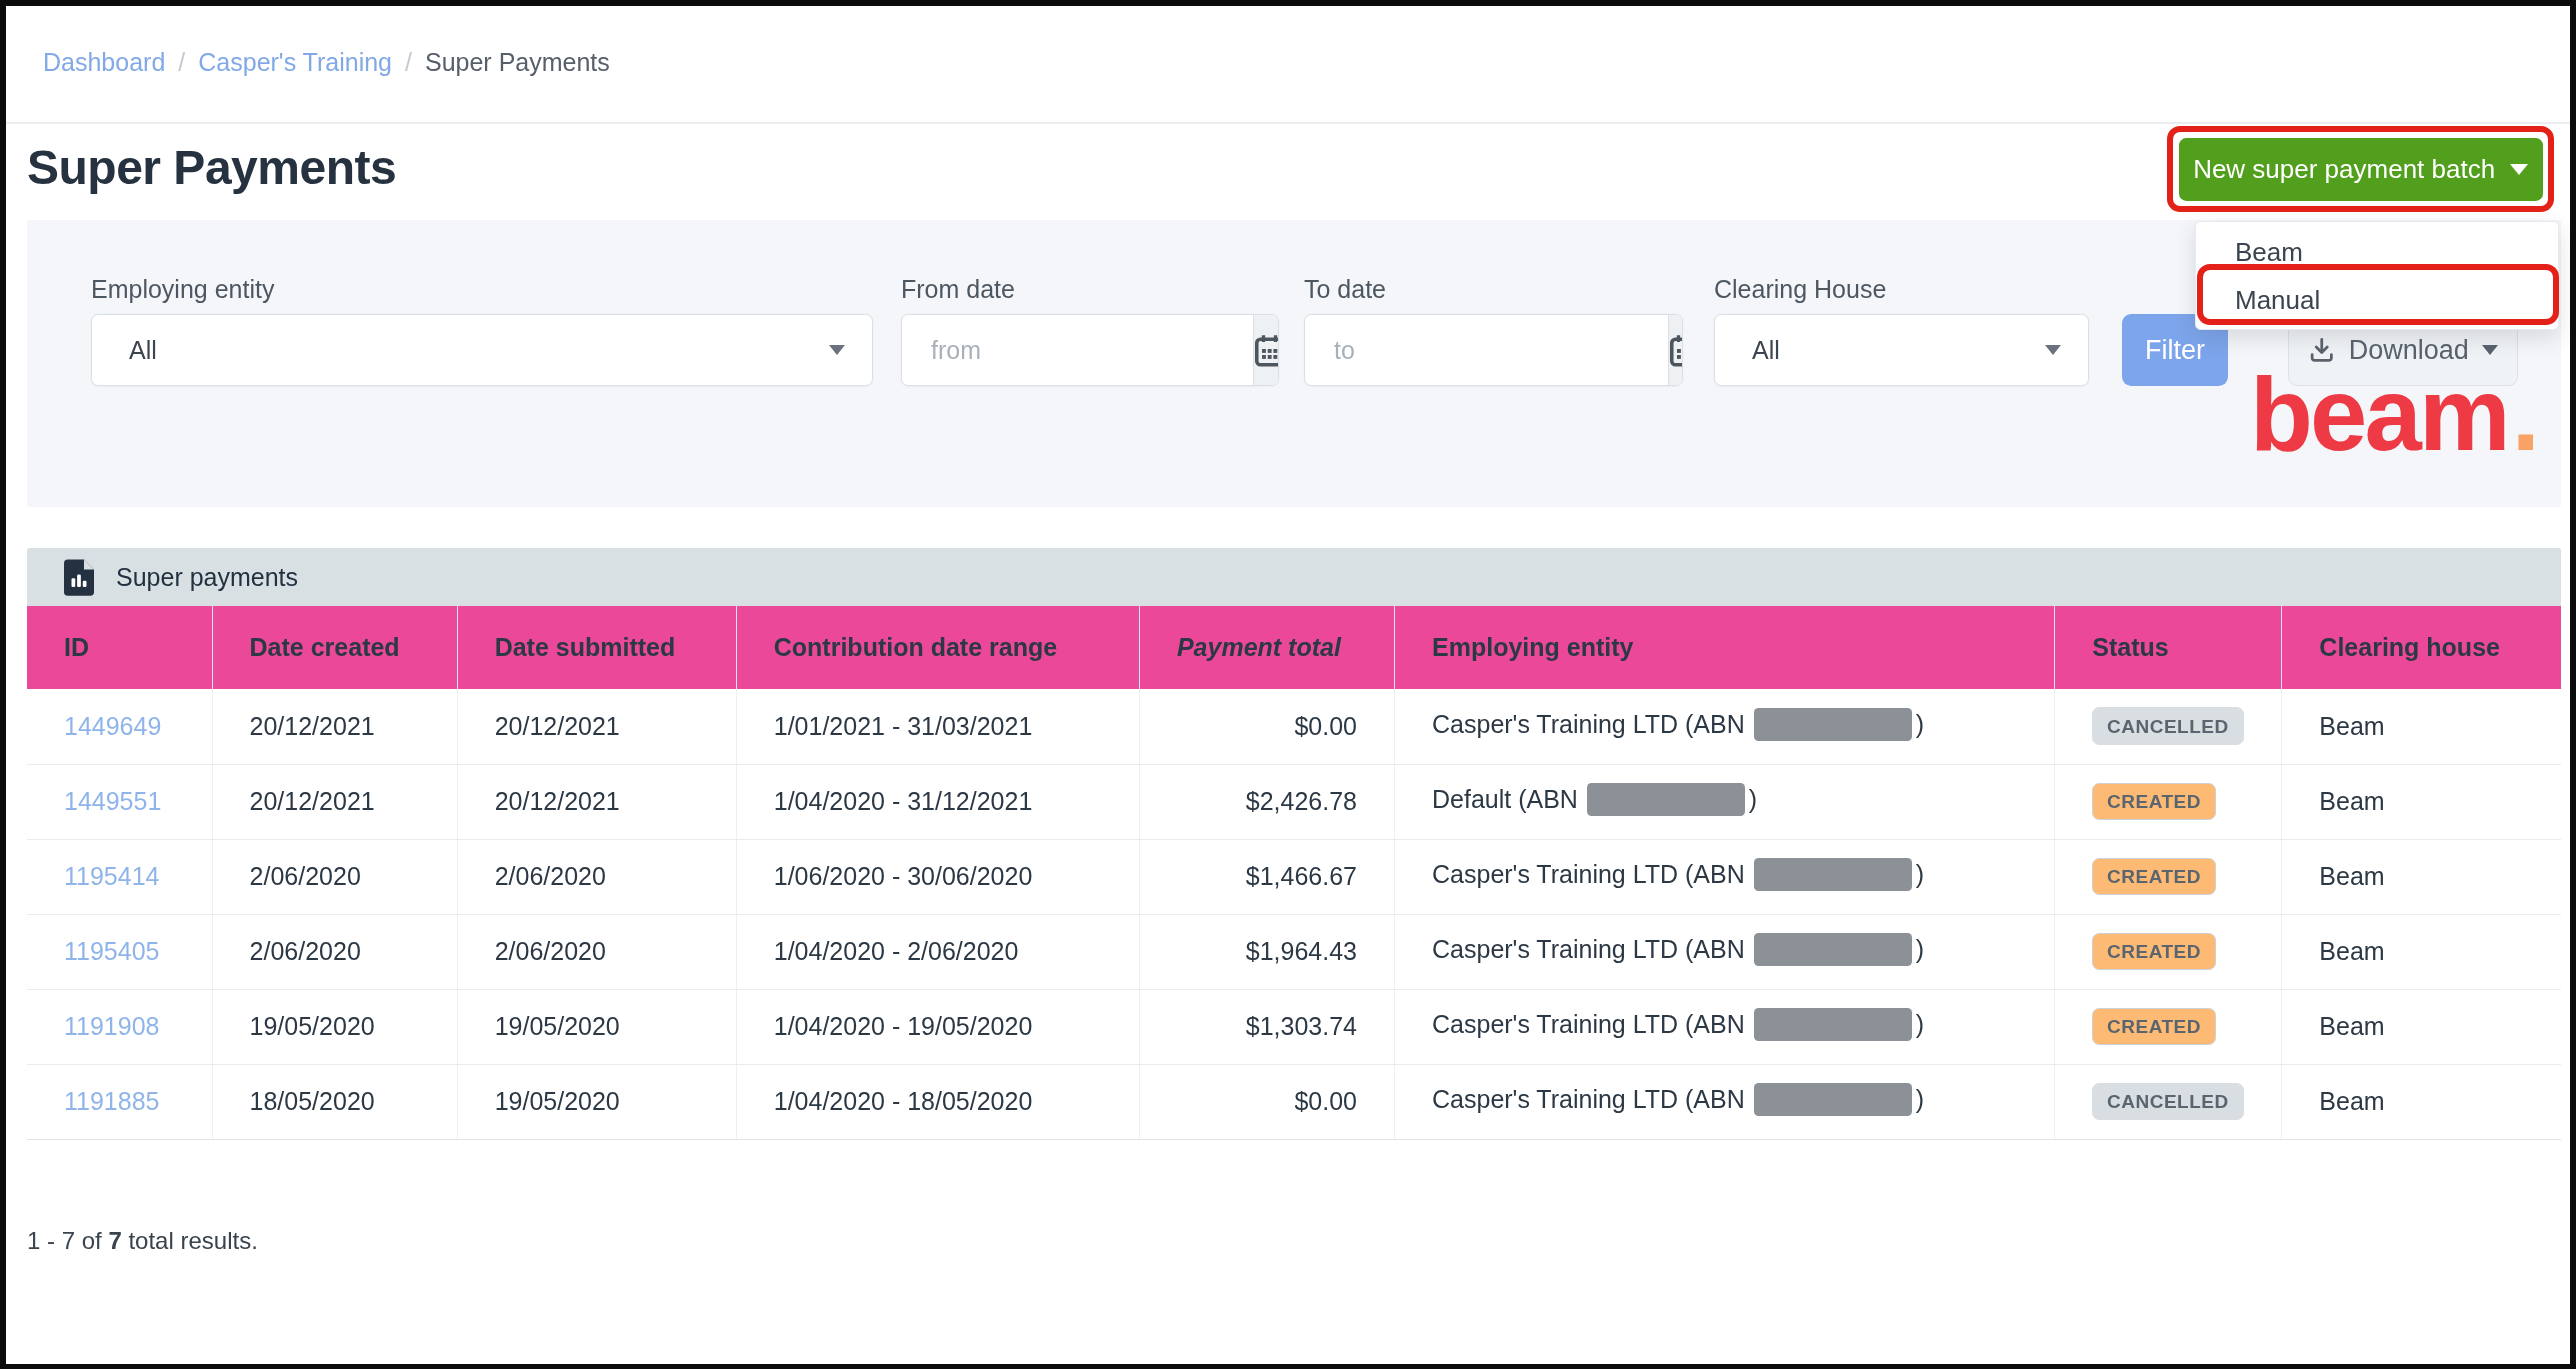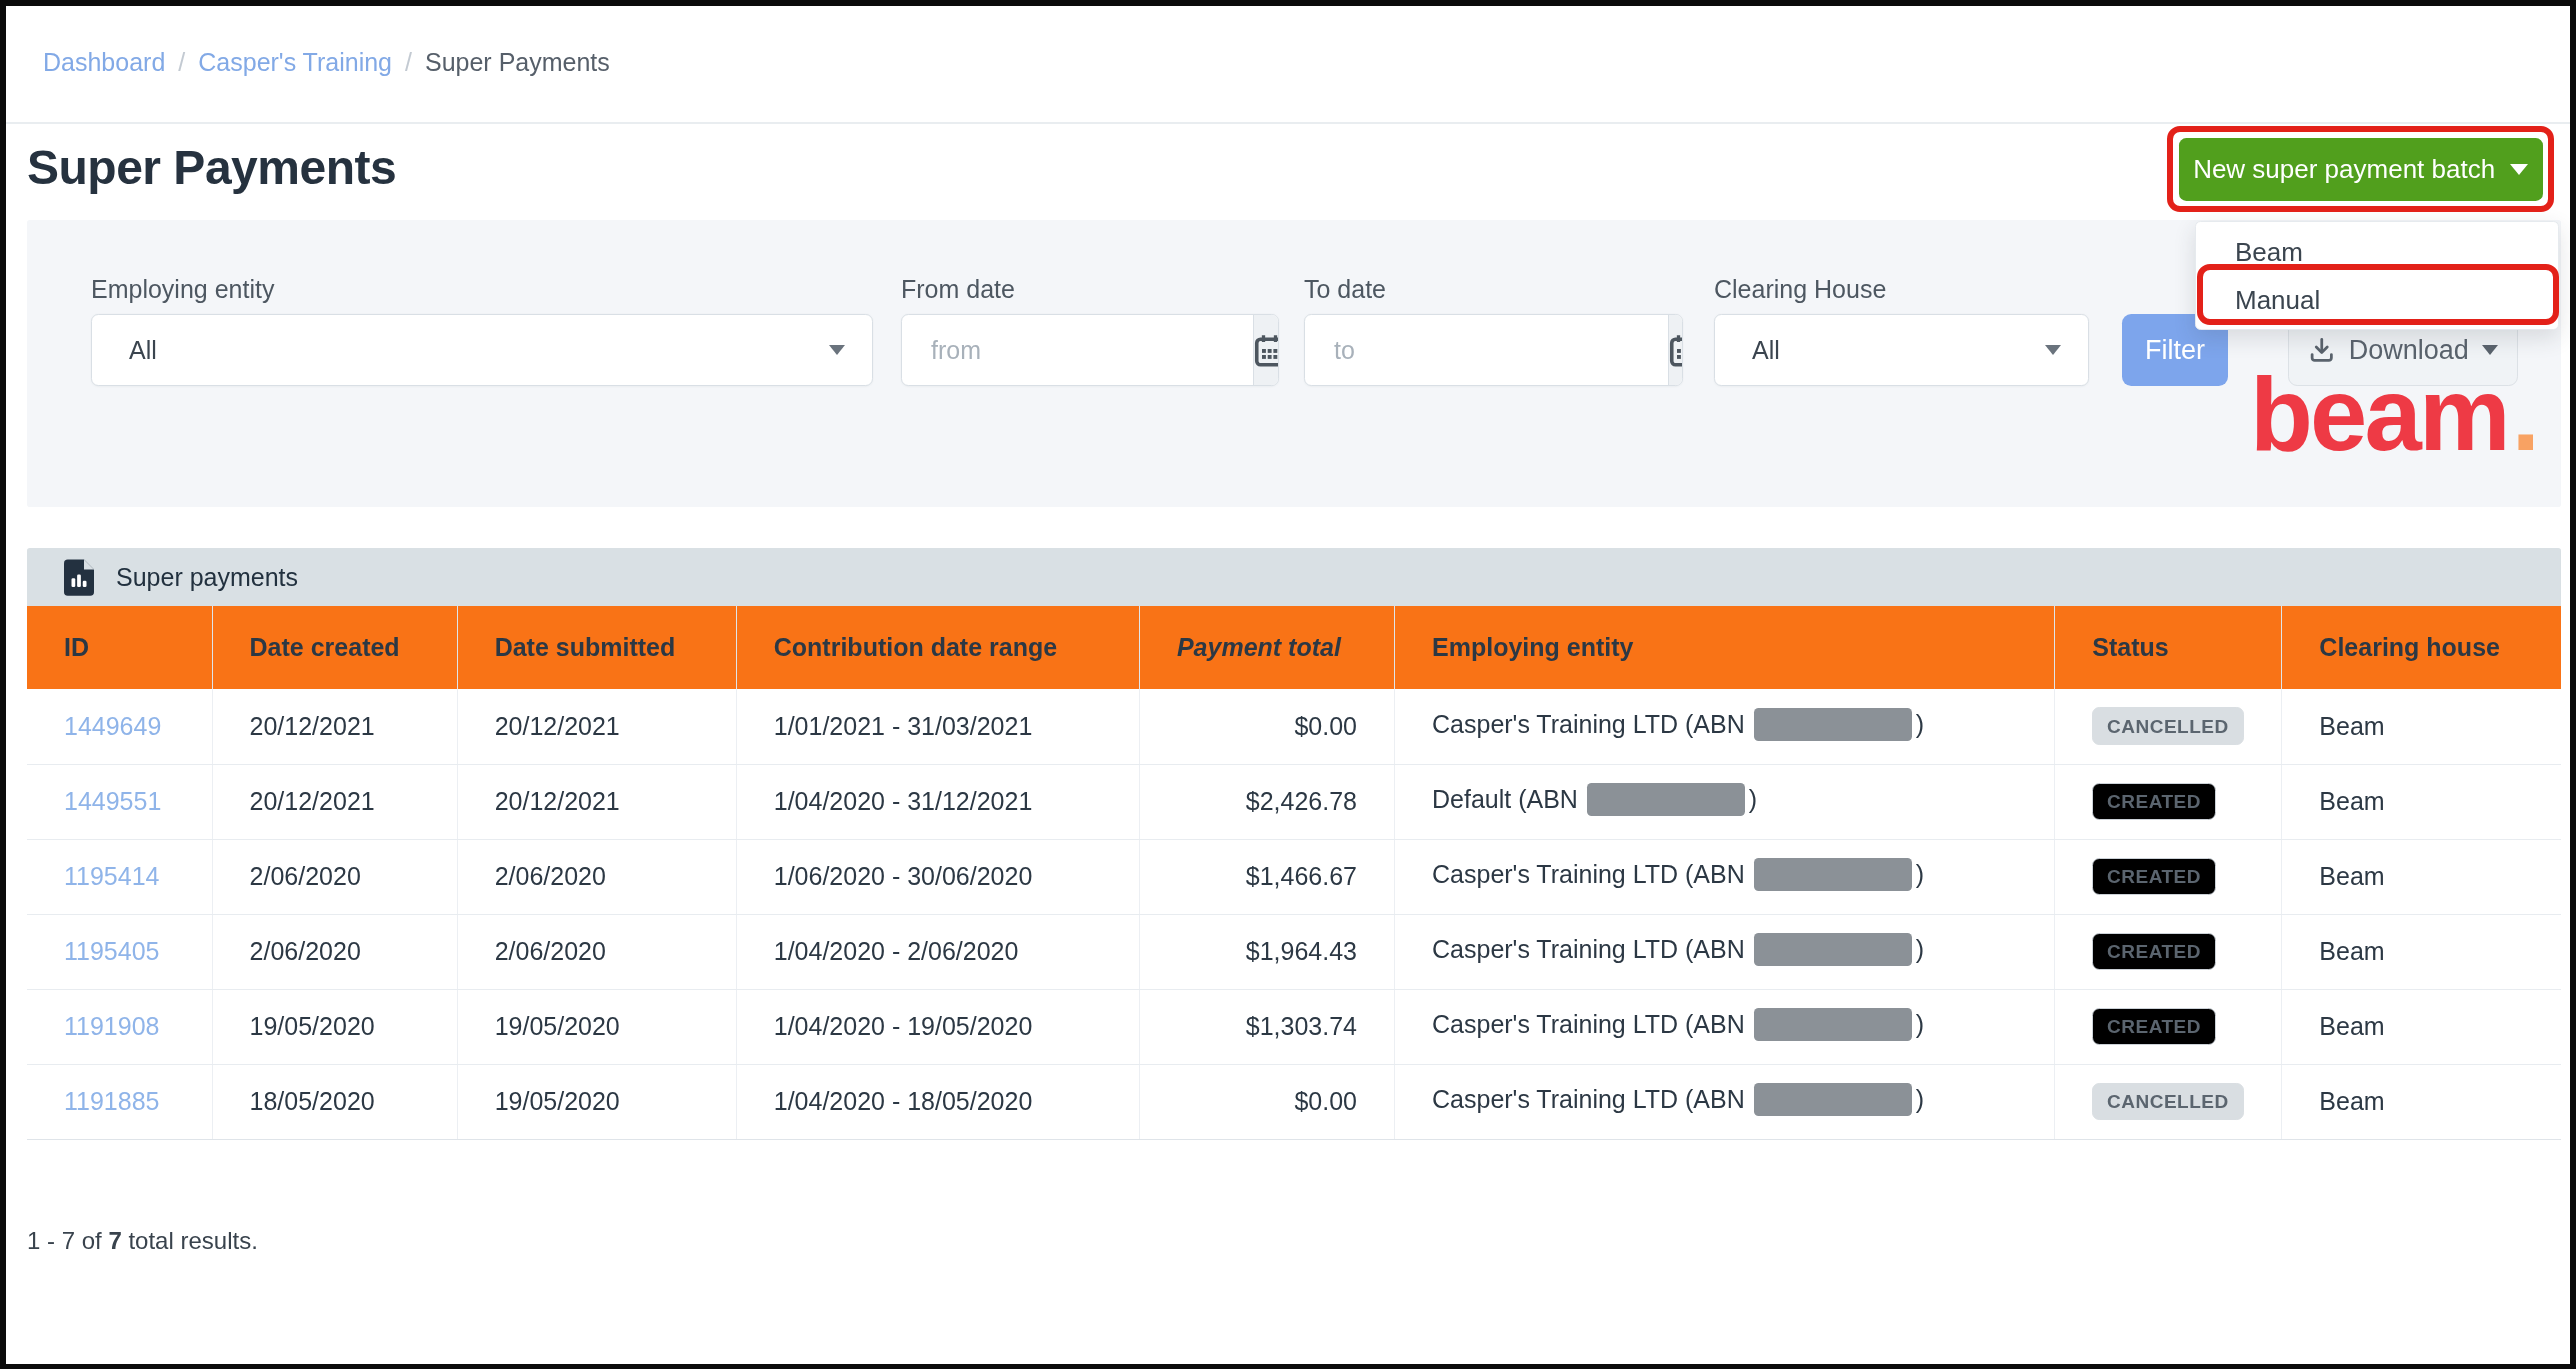--- a/index.html
+++ b/index.html
@@ -67,40 +67,40 @@
   .beam-logo { position:absolute; left:2223px; top:143px; font-size:103px; font-weight:bold; letter-spacing:-2.8px; line-height:1; }
   .beam-word { color:#ee3a45; }
   .beam-dot { color:#f8a263; margin-left:3.7px; }
 
   
   .table-panel { position:absolute; left:21px; top:542px; width:2534px; }
   .panel-head { height:58px; background:#d9e0e4; border-radius:2.8px 2.8px 0 0; display:flex; align-items:center; padding-left:37px; gap:22px; }
   .panel-head-title { font-size:25px; color:#22313f; }
   table { width:100%; border-collapse:collapse; table-layout:fixed; background:#fff; }
   thead th {
-    background:#f97316; height:83px; font-size:25px; font-weight:bold; color:#2c3844;
+    background:#ec4899; height:83px; font-size:25px; font-weight:bold; color:#2c3844;
     text-align:left; padding-left:37px; border-right:0.9px solid #dfe5ea;
   }
   thead th:last-child { border-right:none; }
   thead th.num { text-align:left; padding-right:37px;font-style:italic; }
   tbody td {
     height:75px; font-size:25px; color:#2c3844; padding-left:37px;
     border-right:0.9px solid #eceff3; border-bottom:0.9px solid #e8ecf0; background:#fff;
     white-space:nowrap; overflow:hidden;
   }
   tbody tr:last-child td { border-bottom:0.9px solid #dfe4e9; }
   tbody td:last-child { border-right:none; }
   td.num { text-align:right; padding-right:37px; padding-left:0; }
   .id-link { color:#8fb4e9; text-decoration:none; cursor:pointer; }
   .redact-bar { display:inline-block; width:158px; height:33px; background:#8b9197; border-radius:4.6px; vertical-align:middle; margin:0 3.7px 3.7px 9.2px; }
   .badge {
     display:inline-block; font-size:19px; font-weight:bold; letter-spacing:0.5px; color:#5b656f;
     padding:8.3px 13.8px; border-radius:7.3px; line-height:1;
   }
-  .badge.created { background:#000000; border:1.8px solid #ccd2d8; }
+  .badge.created { background:#fdba74; border:1.8px solid #ccd2d8; }
   .badge.cancelled { background:#d9dee2; border:1.8px solid #d9dee2; }
 
   .results-line { position:absolute; left:21px; top:1221px; font-size:24px; color:#39434d; }
   .results-line b { font-weight:bold; }
 
   .doc-icon { flex:0 0 auto; }
 </style>
 </head>
 <body>
 

